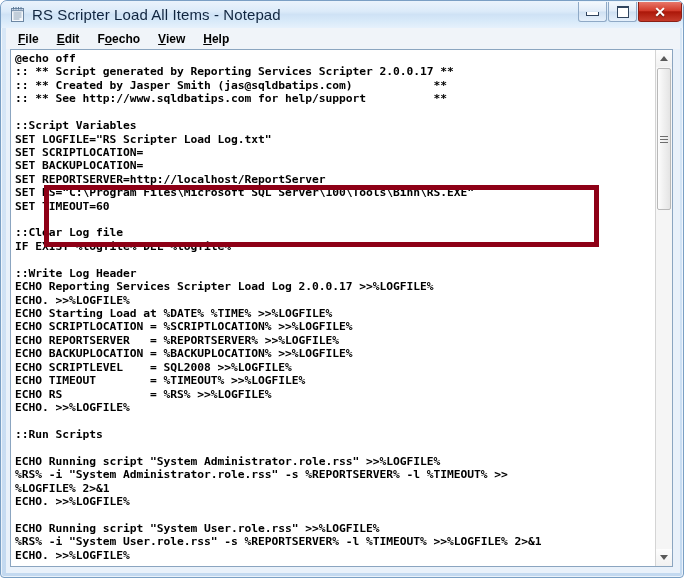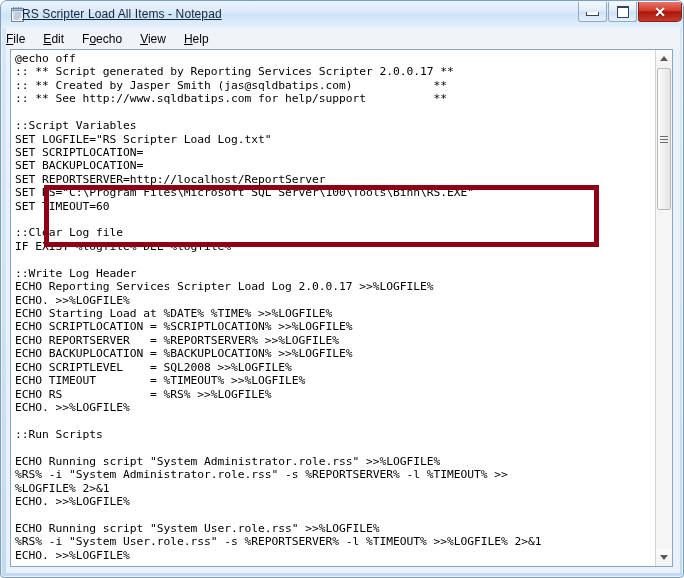--- a/index.html
+++ b/index.html
@@ -42,27 +42,26 @@
         #e6f1fc 100%);
     border-radius: 6px 6px 0 0;
   }
   #title-icon {
     position: absolute;
     left: 9px; top: 5px;
     width: 16px; height: 17px;
   }
   #title-text {
     position: absolute;
-    left: 21px; top: 4px;
-    font-size: 12px;
+    left: 31px; top: 4px;
+    font-size: 15px;
     color: #10253f;
     line-height: 19px;
     white-space: nowrap;
     letter-spacing: 0.1px;
-    text-decoration: underline;
   }
 
   
   .winbtn {
     position: absolute;
     top: 1px;
     height: 20px;
     box-sizing: border-box;
     border: 1px solid #8fa9c6;
     border-top: none;
@@ -110,40 +109,42 @@
 
   
   #menubar {
     position: absolute;
     left: 5px; top: 27px;
     width: 674px;
     height: 21px;
     background: #f0f4f9;
     display: flex;
     align-items: center;
-    padding-left: 0;
-    box-sizing: border-box;
+    padding-left: 12px;
+    box-sizing: border-box;
+    font-weight: bold;
   }
   .menu-item {
     font-size: 12px;
     color: #000;
     margin-right: 18px;
     line-height: 16px;
     white-space: nowrap;
   }
   .menu-item u { text-decoration: underline; }
 
   
   #client {
     position: absolute;
     left: 5px; top: 48px;
     width: 674px;
     height: 524px;
     background: #e9f1fa;
     box-sizing: border-box;
+    font-weight: bold;
   }
   #editor-frame {
     position: absolute;
     left: 4px; top: 0px;
     width: 663px;
     height: 518px;
     background: #ffffff;
     border: 1px solid #8ba5c0;
     box-sizing: border-box;
     overflow: hidden;

